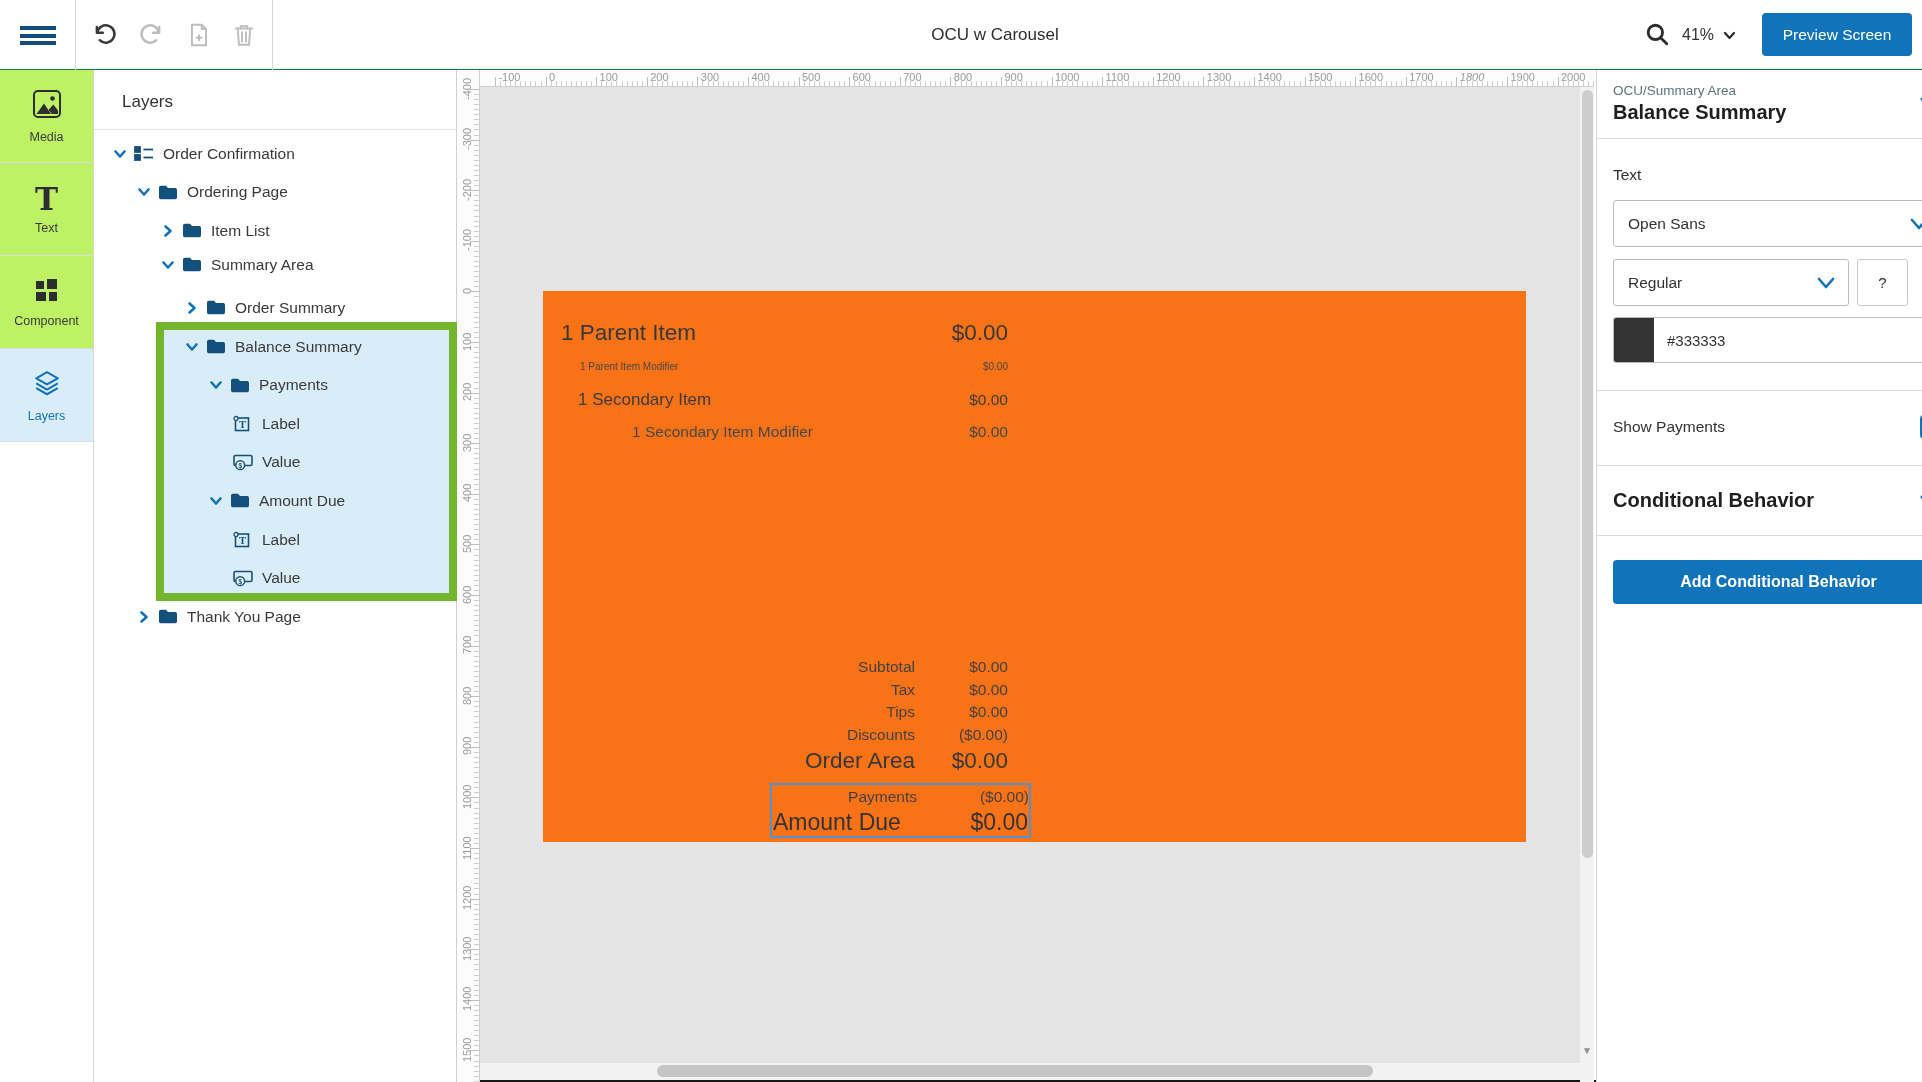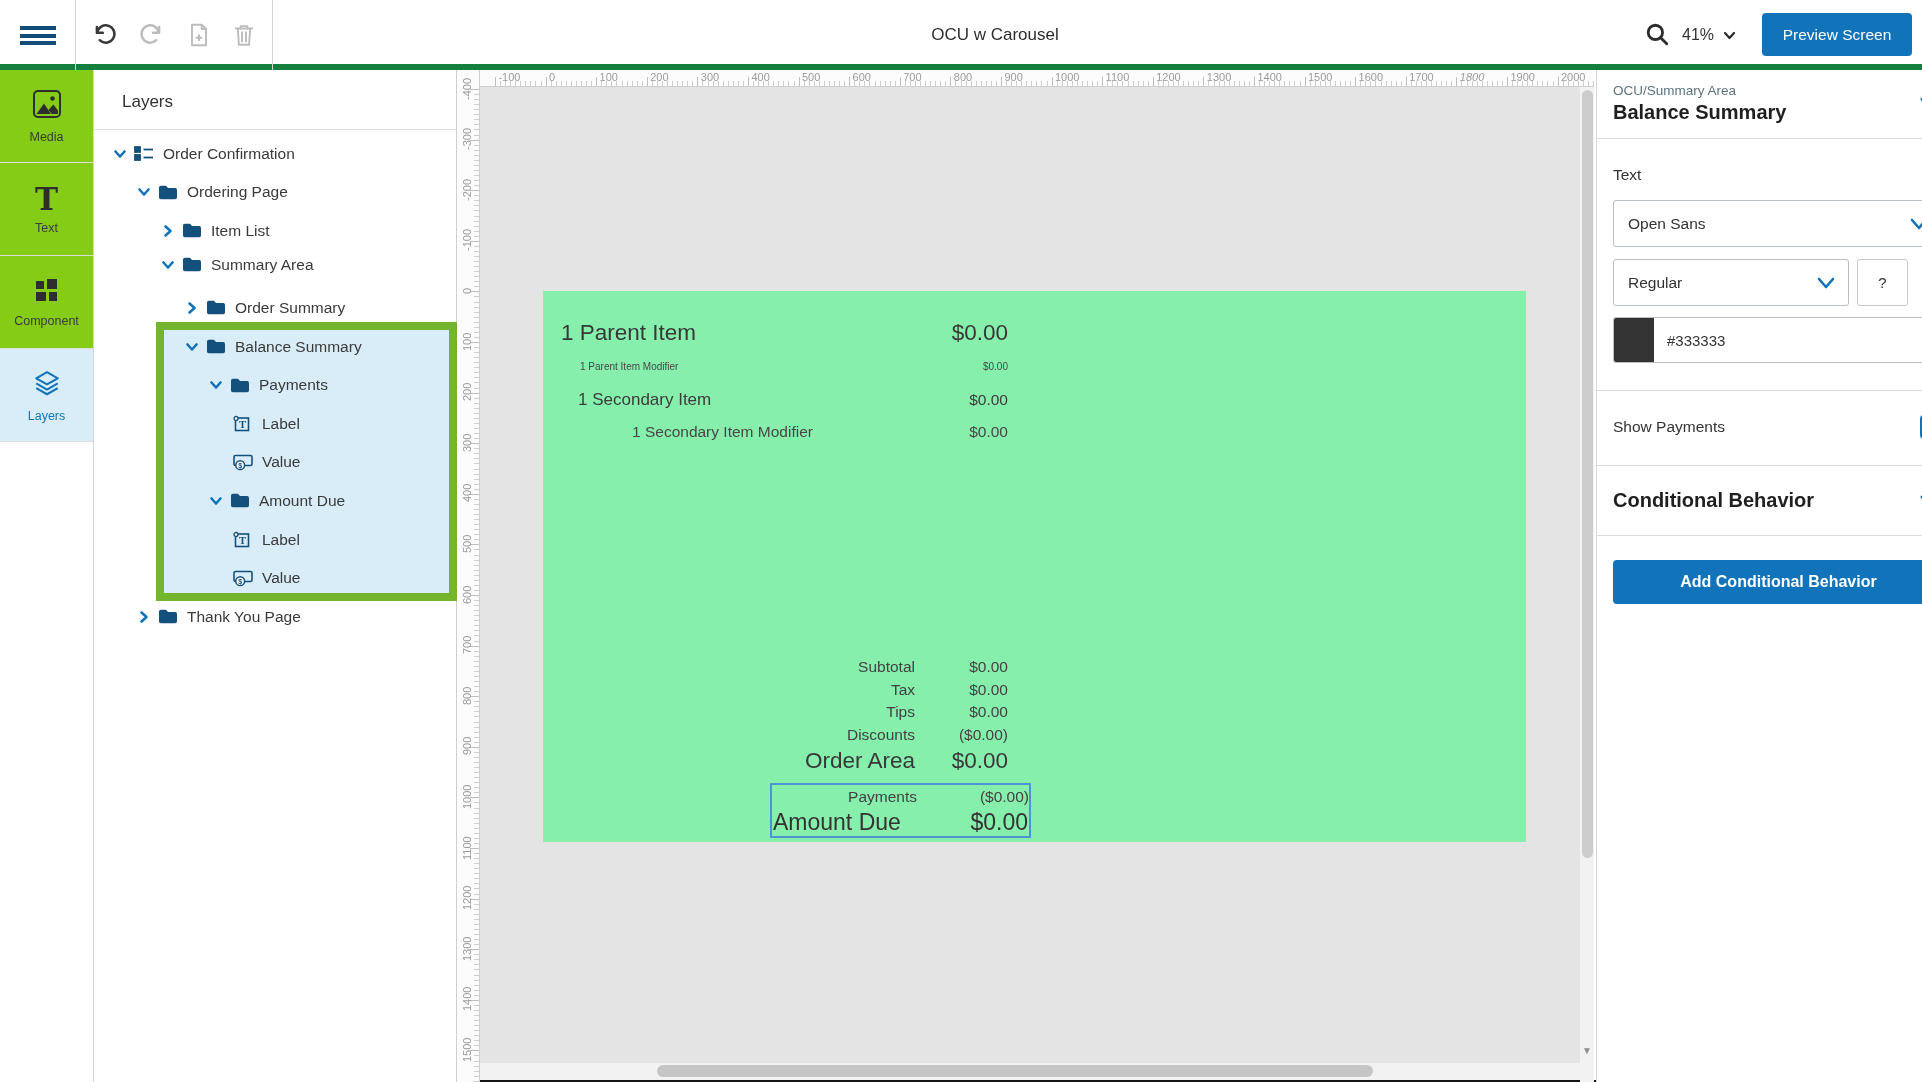--- a/index.html
+++ b/index.html
@@ -3,38 +3,38 @@
 <meta charset="utf-8">
 <style>
   * { margin:0; padding:0; box-sizing:border-box; }
   html,body { background:#888; }
   body { font-family:"Liberation Sans","DejaVu Sans",sans-serif; }
   .stage { position:relative; width:1922px; height:1082px; background:#fff; overflow:hidden;
            box-shadow: inset 0 0 0 2px #151515; }
 
   
   .topbar { position:absolute; left:0; top:0; width:1922px; height:70px; background:#fff;
-            border-bottom:6px solid #15803d; z-index:30;padding-left:48px; }
+            border-bottom:1px solid #15803d; z-index:30;padding-left:48px; }
   .hamburger-cell { position:absolute; left:0; top:0; width:76px; height:70px; border-right:1px solid #d7d7d7; cursor:pointer; }
   .hamburger-cell .bar { position:absolute; left:20px; width:36px; height:4px; background:#134c78; }
   .toolbar-icons { position:absolute; left:76px; top:0; width:197px; height:70px; border-right:1px solid #d7d7d7; }
   .tb-icon { position:absolute; top:22px; width:26px; height:26px; cursor:pointer; }
   .top-title { position:absolute; left:995px; top:0; height:70px; transform:translateX(-50%);
                display:flex; align-items:center; font-size:17px; color:#2e2e2e; }
   .magnifier { position:absolute; left:1644px; top:21px; width:26px; height:26px; }
   .zoom-label { position:absolute; left:1682px; top:0; height:70px; display:flex; align-items:center; font-size:16px; color:#333; cursor:pointer; }
   .zoom-chev { position:absolute; left:1722px; top:28px; width:15px; height:15px; cursor:pointer; }
   .preview-btn { position:absolute; left:1762px; top:13px; width:150px; height:43px; background:#1173ba; color:#fff;
                  border:none; border-radius:4px; font-size:15.5px; font-family:inherit; cursor:pointer;
                  display:flex; align-items:center; justify-content:center; }
 
   
   .sidebar { position:absolute; left:0; top:70px; width:94px; height:1012px; background:#fff; border-right:1px solid #d7d7d7; z-index:25; }
   .side-item { position:relative; width:100%; height:93px; border-bottom:1px solid #dcdcdc; cursor:pointer;
-               display:flex; flex-direction:column; align-items:center; justify-content:center; gap:7px; background:#84cc16; }
+               display:flex; flex-direction:column; align-items:center; justify-content:center; gap:7px; background:#bef264; }
   .side-item.selected { background:#d9edf8; }
   .side-item .slabel { font-size:12.5px; color:#3b3b3b; }
   .side-item.selected .slabel { color:#1173ba; }
   .ticon-T { font-family:"DejaVu Serif","Liberation Serif",serif; font-size:31px; font-weight:700; color:#2e2e2e; line-height:30px; }
 
   
   .layers-panel { position:absolute; left:94px; top:70px; width:363px; height:1012px; background:#fff; border-right:1px solid #cfcfcf; z-index:20; }
   .layers-title { position:absolute; left:28px; top:22px; font-size:17px; color:#333; }
   .layers-divider { position:absolute; left:0; top:59px; width:100%; height:1px; background:#e0e0e0; }
   .hl-box { position:absolute; left:62px; top:252px; width:301px; height:279px; background:#d9edf8; border:8px solid #73b52c; z-index:1; }
@@ -52,21 +52,21 @@
   .vruler .vticks-major { position:absolute; top:18.6px; bottom:0; right:0; width:9px;
      background:repeating-linear-gradient(180deg,#bdbdbd 0 1px,transparent 1px 50.6px); }
   .hruler { position:absolute; left:480px; top:70px; width:1114px; height:17px; background:#fcfcfc; border-bottom:1px solid #cfcfcf; z-index:10; }
   .hruler .hlab { position:absolute; top:1px; font-size:11px; color:#9b9b9b; }
   .hruler .hticks-minor { position:absolute; left:15.4px; right:0; bottom:0; height:5px;
      background:repeating-linear-gradient(90deg,#cdcdcd 0 1px,transparent 1px 5.06px); }
   .hruler .hticks-major { position:absolute; left:15.4px; right:0; bottom:0; height:9px;
      background:repeating-linear-gradient(90deg,#bdbdbd 0 1px,transparent 1px 50.6px); }
 
   .canvas-area { position:absolute; left:480px; top:87px; width:1100px; height:976px; background:#e4e4e4; overflow:hidden; }
-  .design-canvas { position:absolute; left:63px; top:204px; width:983px; height:551px; background:#86efac; color:#3d3d3d; }
+  .design-canvas { position:absolute; left:63px; top:204px; width:983px; height:551px; background:#f97316; color:#3d3d3d; }
 
   .order-items { position:absolute; left:18px; top:24px; width:447px; }
   .oi { display:flex; justify-content:space-between; align-items:center; }
   .oi-parent { height:35px; font-size:22.5px; color:#383838; }
   .oi-modifier { height:33px; font-size:10px; padding-left:19px; color:#474747;align-items:center; }
   .oi-secondary { height:33px; font-size:17px; padding-left:17px; color:#3c3c3c; }
   .oi-secondary .val { font-size:15.5px; }
   .oi-submodifier { height:31px; font-size:15.5px; padding-left:71px; color:#474747; }
 
   .totals { position:absolute; left:165px; top:365px; width:300px; }

